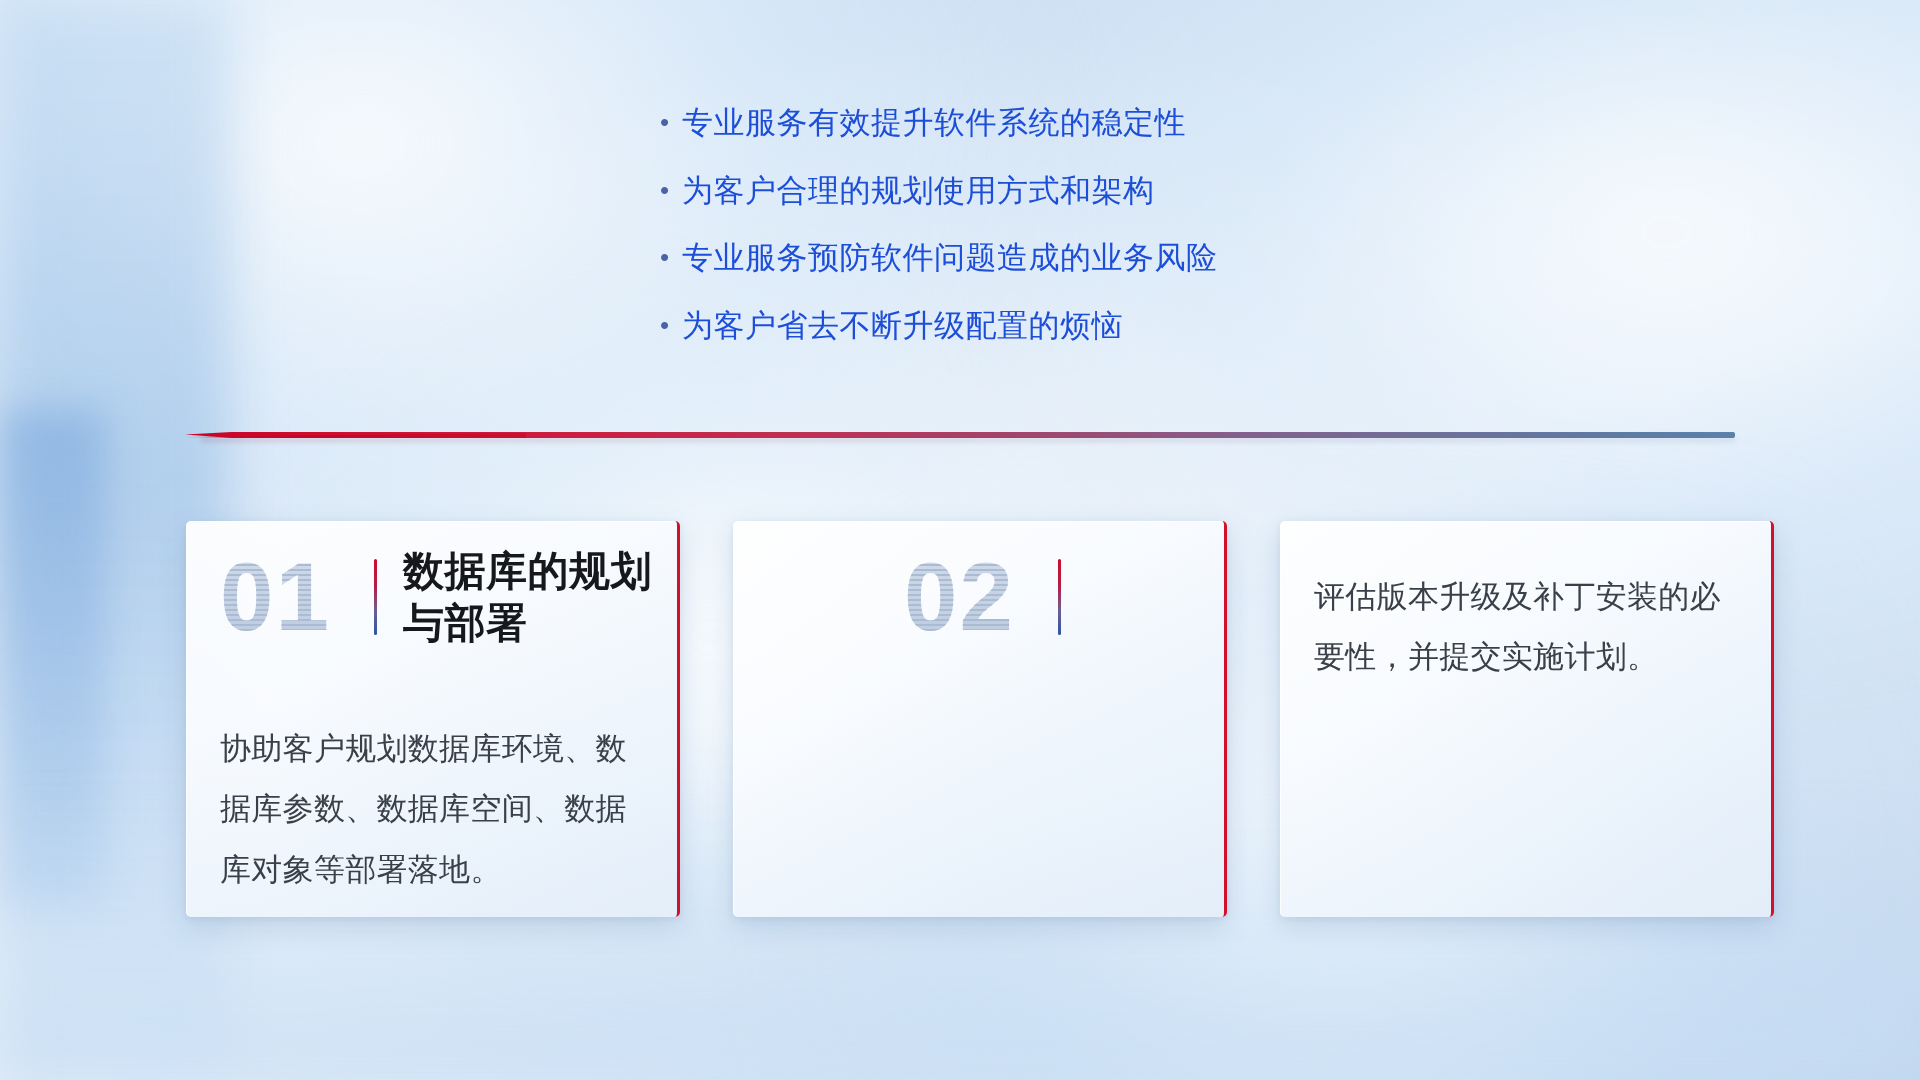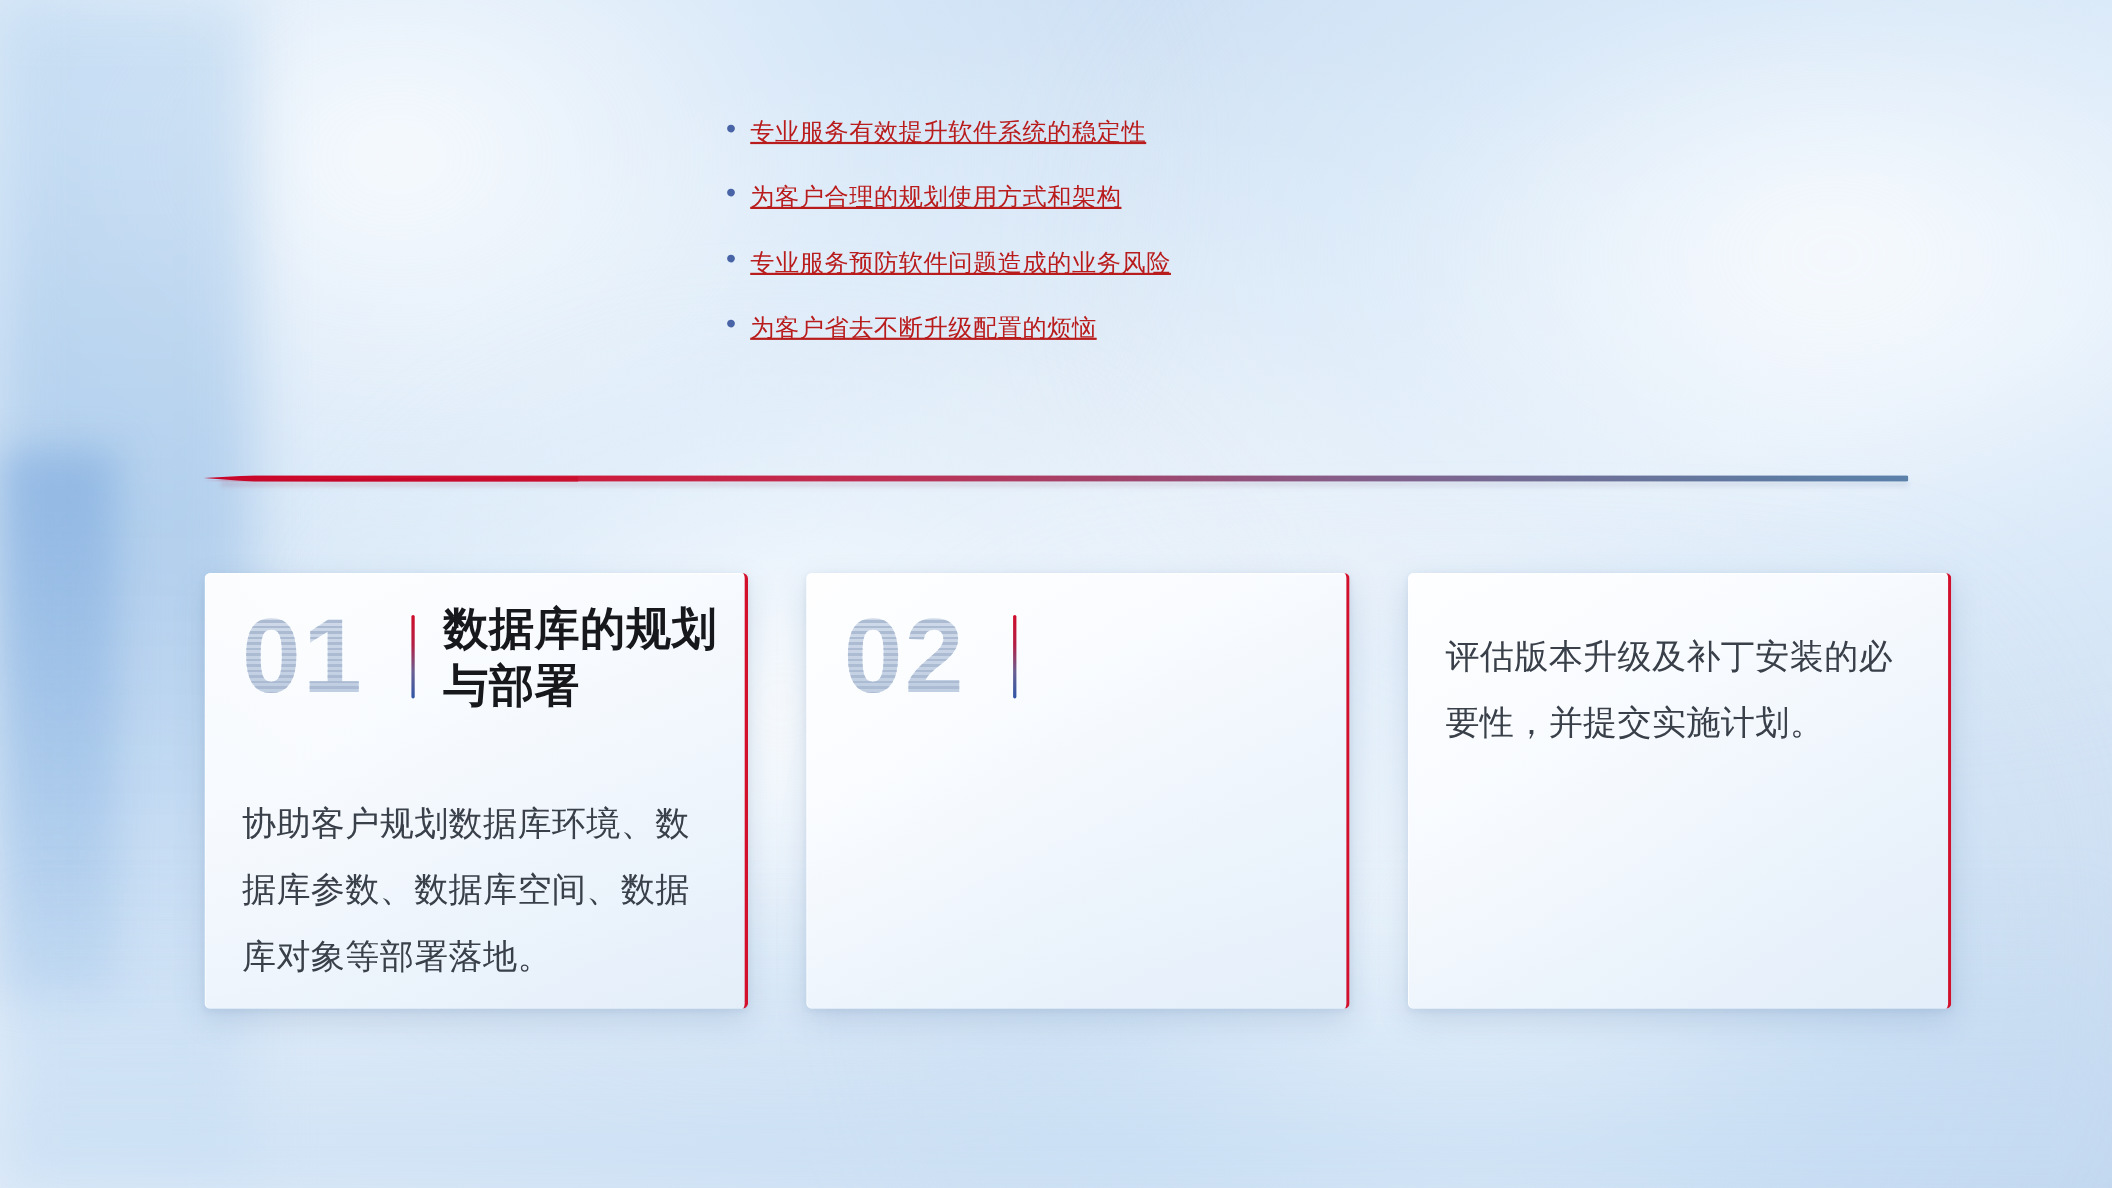--- a/index.html
+++ b/index.html
@@ -62,24 +62,23 @@
     position:absolute; left:660px; top:105px;
     display:flex; flex-direction:column; gap:32px;
   }
   .bullet-row{ display:flex; align-items:baseline; }
   .bullet-dot{
     width:22px; flex:0 0 22px;
     color:#4964a6; font-size:26px; line-height:1;
     transform:translateY(-2px);
   }
   .bullet-text{
-    font-size:22px; line-height:1.15; font-weight:400;
-    color:#b91c1c; letter-spacing:.5px;
+    font-size:31px; line-height:1.15; font-weight:400;
+    color:#1d4ed8; letter-spacing:.5px;
     white-space:nowrap;
-    text-decoration:underline;
   }
 
   
   #divider{
     position:absolute; left:185px; top:427px; width:1550px; height:16px;
   }
   .div-core{
     position:absolute; left:0; top:5px; width:100%; height:6px;
     background:linear-gradient(90deg,
       #c7052a 0%, #d00c2c 8%, #cf1b3c 22%, #c03054 40%,
@@ -116,21 +115,21 @@
     content:""; position:absolute; inset:0;
     border-radius:5px;
     border-top:1px solid rgba(255,255,255,.9);
     border-left:1px solid rgba(255,255,255,.75);
     pointer-events:none;
   }
 
   .card-head{
     position:relative;
     display:flex; align-items:center;
-    height:152px; padding-left:34px;
+    height:152px; padding-left:34px;justify-content:center;
   }
   
   .card-num{
     position:relative;
     font-size:96px; font-weight:700; line-height:1;
     letter-spacing:2px;
     color:#98a9c4;
     -webkit-background-clip:text; background-clip:text;
     -webkit-text-fill-color:transparent;
     background-image:

